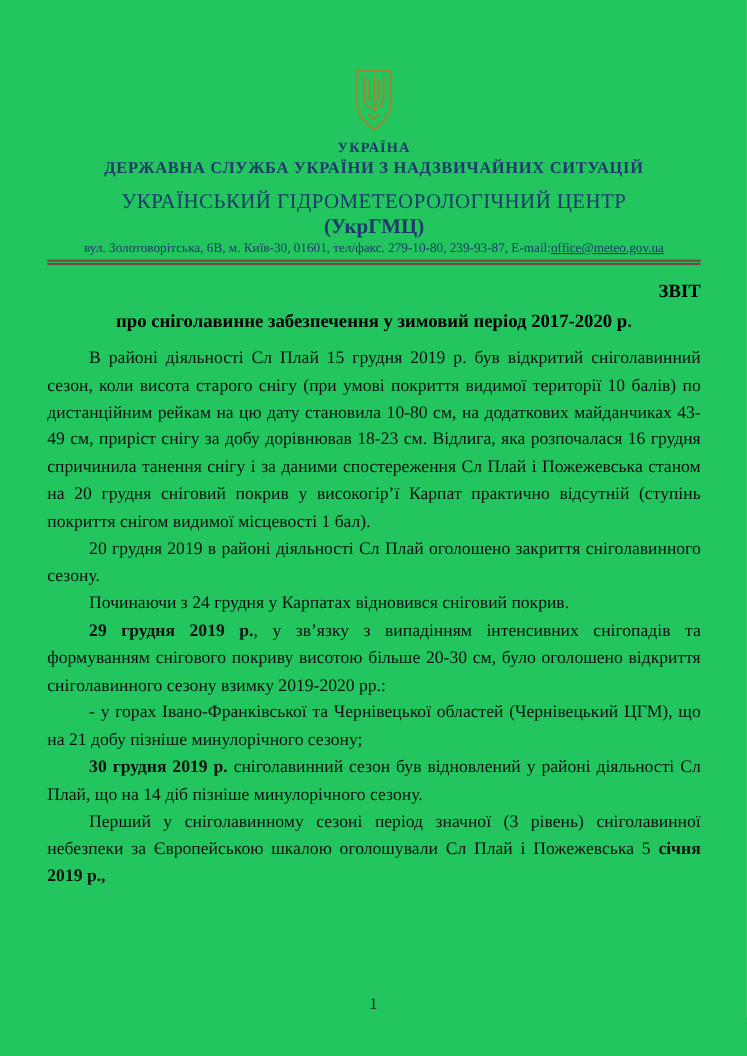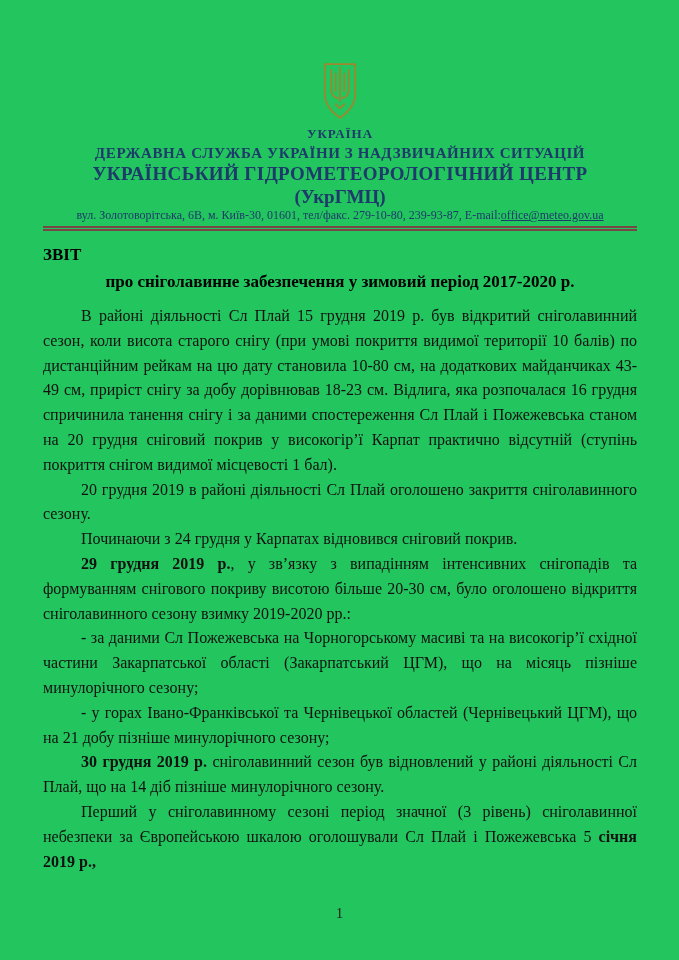--- a/index.html
+++ b/index.html
@@ -23,38 +23,38 @@
   .letterhead{text-align:center;}
   .emblem-wrap{display:flex;justify-content:center;margin-bottom:6px;}
   .country{
     color:var(--navy);font-weight:bold;font-size:13px;letter-spacing:1px;
   }
   .agency{
     color:var(--navy);font-weight:bold;font-size:15px;letter-spacing:.6px;
     margin-top:3px;
   }
   .org{
-    color:var(--navy);font-weight:bold;font-size:19px;letter-spacing:.4px;
-    margin-top:1px;
+    color:var(--navy);font-weight:normal;font-size:19px;letter-spacing:.4px;
+    margin-top:11px;
   }
   .org-abbr{
     color:var(--navy);font-weight:bold;font-size:19px;margin-top:1px;
   }
   .address{
     color:var(--navy);font-size:12px;margin-top:0;white-space:nowrap;
   }
   .address .email{text-decoration:underline;}
   .double-rule{
     margin-top:3px;height:5px;
     border-top:2px solid var(--rule);
     border-bottom:2px solid var(--rule);
   }
   
   .report-title{
-    text-align:left;font-size:17px;font-weight:bold;color:#000;
+    text-align:right;font-size:17px;font-weight:bold;color:#000;
     margin-top:14px;
   }
   .report-subtitle{
     text-align:center;font-size:17px;font-weight:bold;color:#000;
     margin-top:7px;
   }
   .body-text{margin-top:12px;}
   .body-text p{
     font-size:16px;line-height:24.8px;text-align:justify;color:#111;
   }
@@ -96,21 +96,20 @@
   </header>
 
   <main>
     <h1 class="report-title">ЗВІТ</h1>
     <h2 class="report-subtitle">про сніголавинне забезпечення у зимовий період 2017-2020 р.</h2>
     <div class="body-text">
         <p class="indent"><span>В районі діяльності Сл Плай 15 грудня 2019 р. був відкритий сніголавинний сезон, коли висота старого снігу (при умові покриття видимої території 10 балів) по дистанційним рейкам на цю дату становила 10-80 см, на  додаткових майданчиках 43-49 см, приріст снігу за добу дорівнював 18-23 см. Відлига, яка розпочалася 16 грудня спричинила танення снігу і за даними спостереження  Сл Плай і Пожежевська  станом на 20 грудня сніговий покрив у високогір’ї Карпат практично відсутній  (ступінь покриття снігом видимої місцевості 1 бал).</span></p>
         <p class="indent"><span>20 грудня 2019   в районі діяльності Сл Плай   оголошено закриття сніголавинного сезону.</span></p>
         <p class="indent"><span>Починаючи з 24 грудня у Карпатах відновився сніговий покрив.</span></p>
         <p class="indent"><b>29 грудня 2019 р.</b><span>, у зв’язку з випадінням інтенсивних снігопадів та формуванням снігового покриву висотою більше 20-30 см, було оголошено відкриття сніголавинного сезону взимку 2019-2020 рр.:</span></p>
-        <p class="indent"><span>- за даними Сл Пожежевська  на Чорногорському масиві та на високогір’ї східної частини Закарпатської області (Закарпатський ЦГМ), що на місяць пізніше  минулорічного сезону;</span></p>
         <p class="indent"><span>- у горах Івано-Франківської та Чернівецької областей (Чернівецький ЦГМ), що на 21 добу пізніше  минулорічного сезону;</span></p>
         <p class="indent"><b>30 грудня 2019 р.</b><span> сніголавинний сезон був відновлений у районі діяльності Сл Плай,  що на 14 діб пізніше  минулорічного сезону.</span></p>
         <p class="indent"><span>Перший у сніголавинному сезоні період значної (3 рівень) сніголавинної небезпеки за Європейською шкалою оголошували Сл Плай і Пожежевська 5 </span><b>січня 2019 р.,</b></p>
       </div>
   </main>
 
   <footer class="page-number">1</footer>
 
 </div>
 

